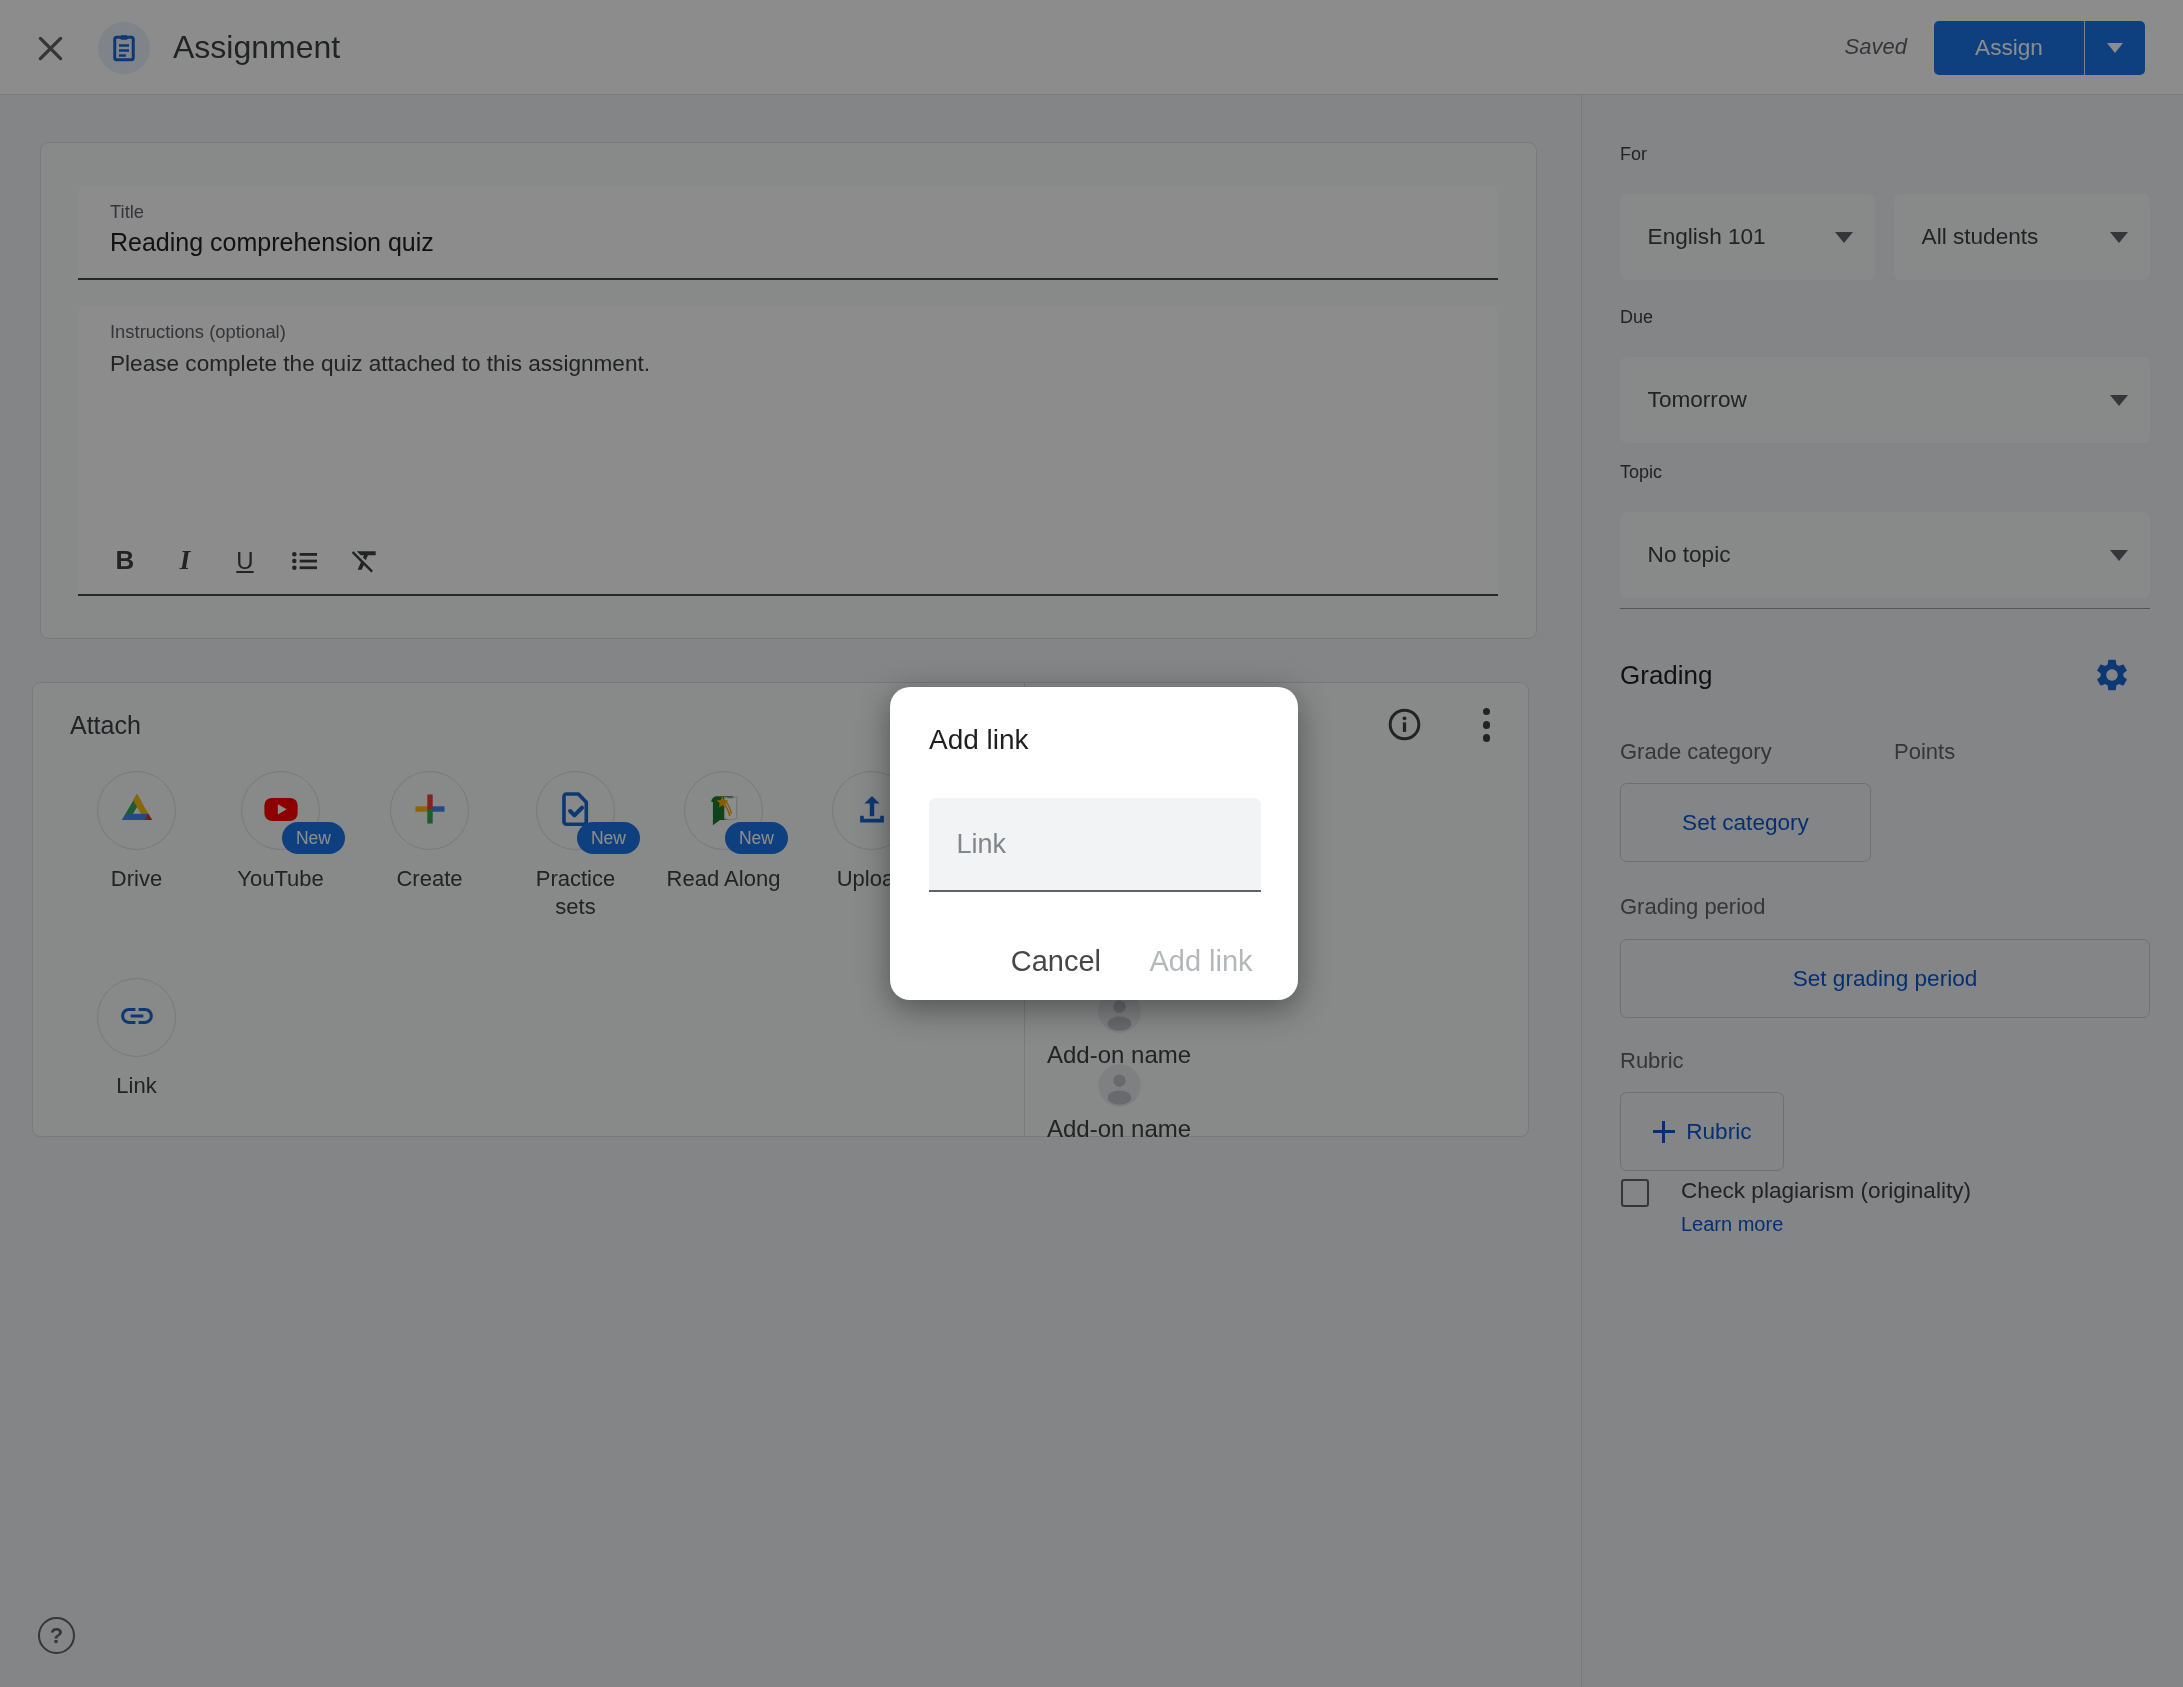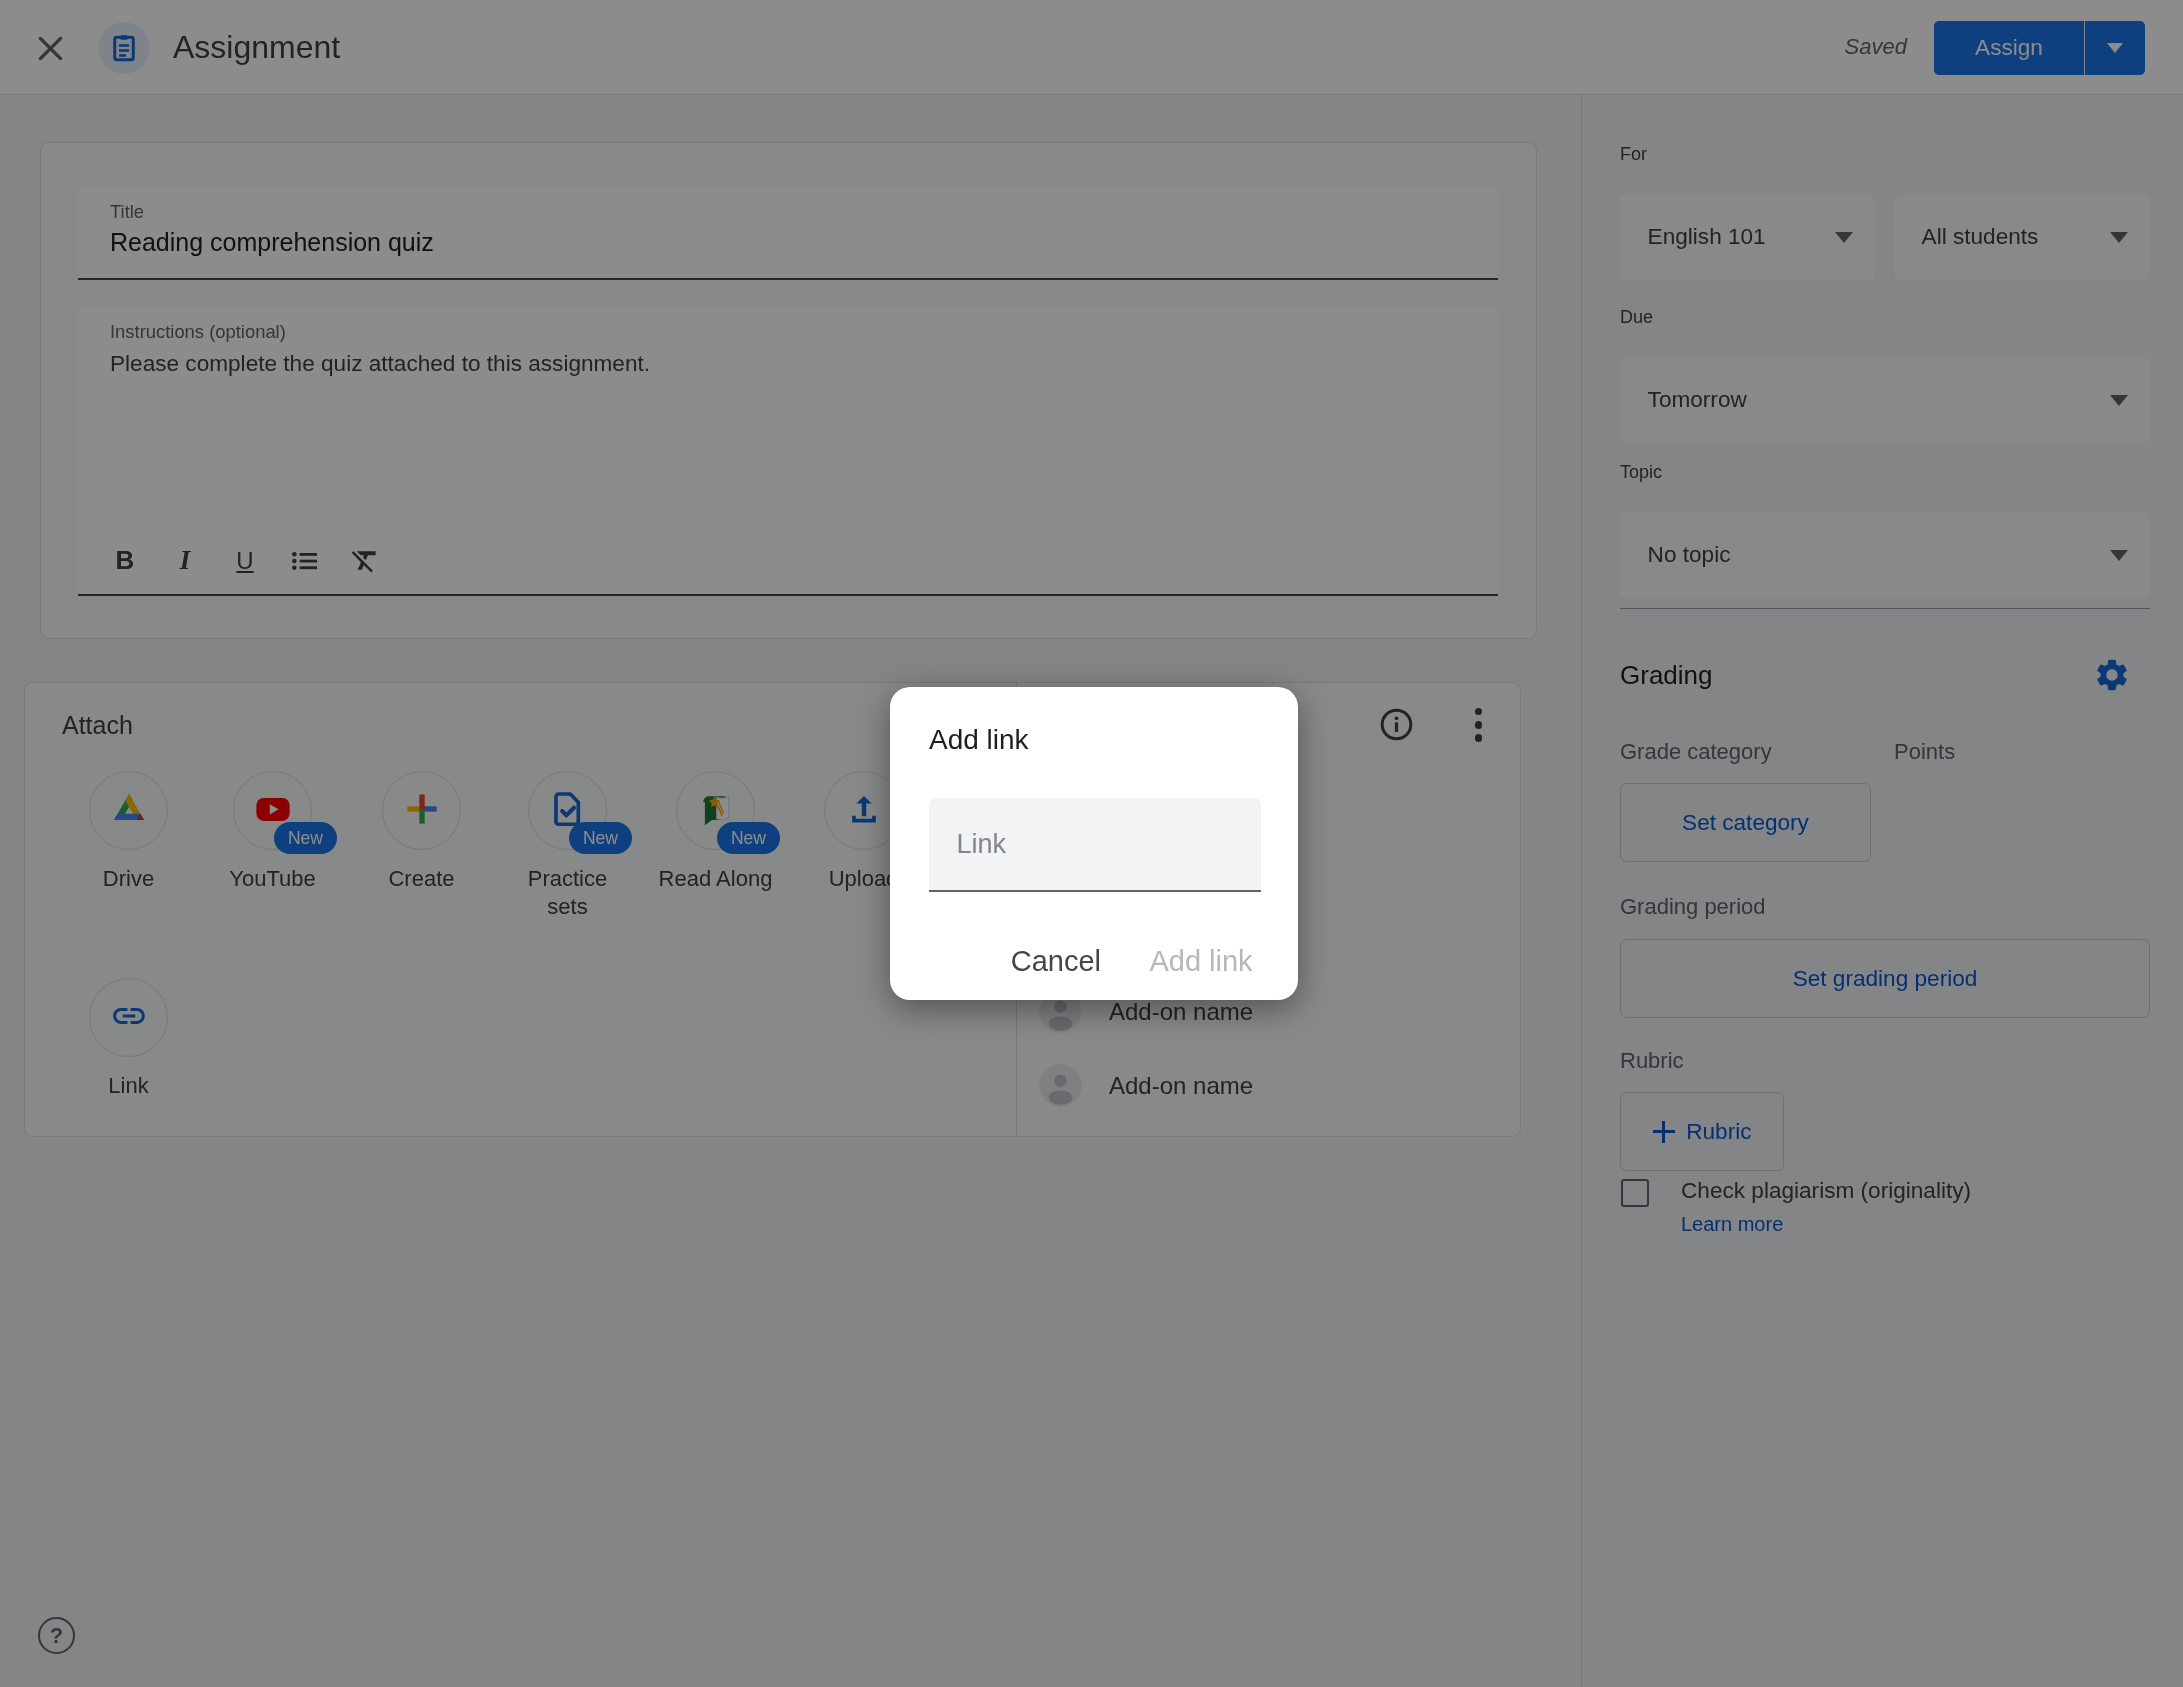--- a/index.html
+++ b/index.html
@@ -23,21 +23,21 @@
                cursor:pointer;border-right:0.8px solid rgba(255,255,255,.85);}
   .assign-arrow{width:60px;height:54px;background:#1a73e8;border:none;border-radius:0 5px 5px 0;
                 display:flex;align-items:center;justify-content:center;cursor:pointer;}
   .caret{width:0;height:0;border-left:9.2px solid transparent;border-right:9.2px solid transparent;
          border-top:11px solid #5f6368;}
   .caret.white{border-top-color:#fff;border-left-width:8.4px;border-right-width:8.4px;border-top-width:10px;}
 
   
   .card{position:absolute;background:#f8f9fa;border:0.8px solid #dadce0;border-radius:8.4px;box-sizing:border-box;}
   .card-form{left:40px;top:142px;width:1497px;height:497px;}
-  .card-attach{left:24px;top:682px;width:1497px;height:455px;}
+  .card-attach{left:32px;top:682px;width:1497px;height:455px;}
 
   .field{position:absolute;background:#ffffff;border-radius:6.7px 6.7px 0 0;
          border-bottom:2.5px solid #444746;box-sizing:border-box;}
   .fld-title{left:37px;top:43px;width:1420px;height:94px;}
   .fld-instr{left:37px;top:163px;width:1420px;height:290px;}
   .fld-label{position:absolute;left:32px;top:15px;font-size:18.4px;color:#5f6368;}
   .fld-value{position:absolute;left:32px;top:42px;font-size:25px;color:#202124;}
   .fld-value.instr{font-size:22.6px;color:#3c4043;top:45px;}
 
   .fmt-bar{position:absolute;left:68px;top:399px;height:37px;display:flex;align-items:center;gap:28px;}
@@ -54,21 +54,21 @@
                margin:0 auto;display:flex;align-items:center;justify-content:center;box-sizing:border-box;}
   .tile-label{margin-top:15px;font-size:22px;line-height:28px;color:#3c4043;}
   .new-badge{position:absolute;left:40px;top:50px;min-width:63px;height:32px;border-radius:16px;
              background:#1a73e8;color:#fff;font-size:17.5px;display:flex;align-items:center;
              justify-content:center;box-sizing:border-box;padding:0 11.7px;}
   .attach-divider{position:absolute;left:991px;top:0;width:0.8px;height:454px;background:#dadce0;}
   .info-btn{position:absolute;left:1353px;top:23.4px;width:37px;height:37px;cursor:pointer;}
   .kebab-btn{position:absolute;left:1435px;top:23.4px;width:37px;height:37px;cursor:pointer;
              display:flex;flex-direction:column;align-items:center;justify-content:center;gap:5.8px;}
   .kebab-btn i{width:7.5px;height:7.5px;border-radius:50%;background:#3c4043;}
-  .addon-row{position:absolute;left:1014px;display:flex;align-items:center;gap:27px;cursor:pointer;}
+  .addon-row{position:absolute;left:1014px;display:flex;align-items:center;gap:8px;cursor:pointer;flex-direction:column;}
   .avatar{width:43px;height:43px;border-radius:50%;overflow:hidden;flex:0 0 auto;}
   .addon-name{font-size:24px;color:#3c4043;white-space:nowrap;}
 
   
   .side-divider{position:absolute;left:1581px;top:94px;width:0.8px;height:1594px;background:#dadce0;}
   .side-label{position:absolute;font-size:18px;color:#3c4043;}
   .side-sublabel{position:absolute;font-size:22px;color:#5f6368;}
   .dropdown{position:absolute;background:#f8f9fa;border-radius:6.7px;display:flex;align-items:center;
             justify-content:space-between;padding:0 22px 0 27.6px;box-sizing:border-box;cursor:pointer;}
   .dd-text{font-size:22.6px;color:#3c4043;}

